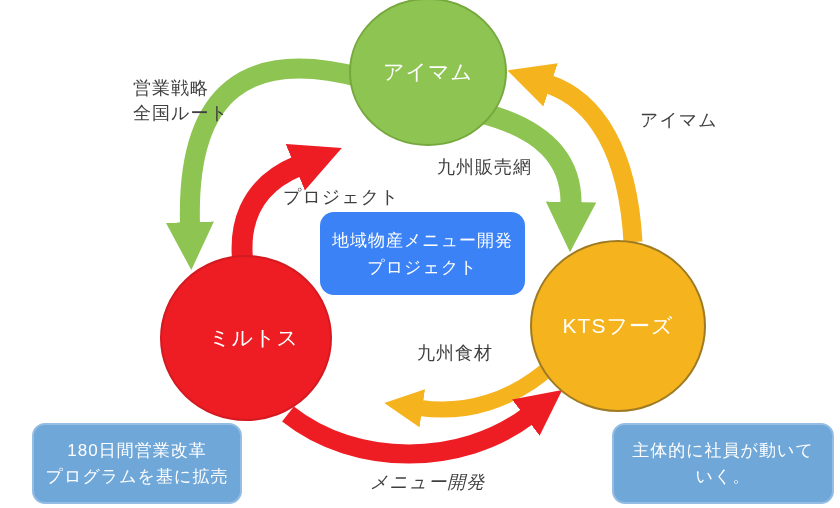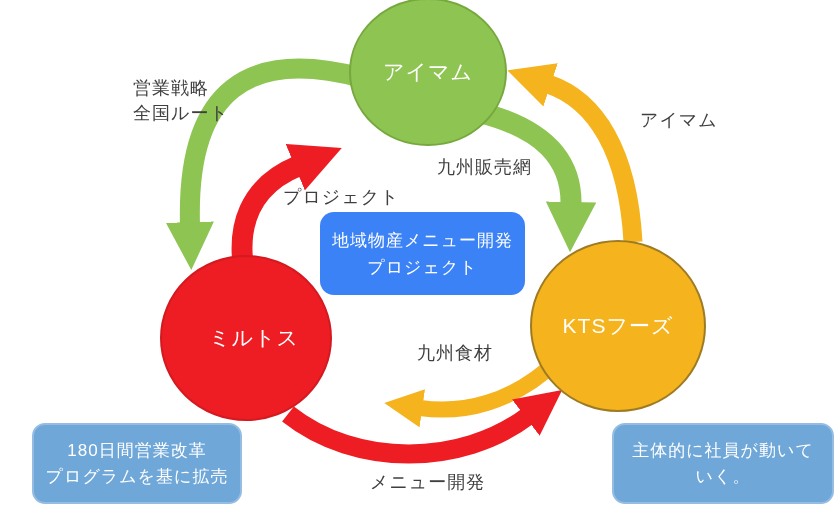--- a/index.html
+++ b/index.html
@@ -69,21 +69,21 @@
   <div class="node-label" style="left:618px;top:326px;">KTSフーズ</div>
 
   <div class="edge-label" style="left:133px;top:76px;">
     <div>営業戦略</div>
     <div>全国ルート</div>
   </div>
   <div class="edge-label" style="left:283px;top:185px;">プロジェクト</div>
   <div class="edge-label" style="left:437px;top:155px;">九州販売網</div>
   <div class="edge-label" style="left:640px;top:108px;">アイマム</div>
   <div class="edge-label" style="left:417px;top:341px;">九州食材</div>
-  <div class="edge-label" style="left:370px;top:470px;">メニュー開発</div>
+  <div class="edge-label" style="left:370px;top:470px;font-style:italic;">メニュー開発</div>
 
   <div class="center-box">
     <div>地域物産メニュー開発</div>
     <div>プロジェクト</div>
   </div>
 
   <div class="callout bl">
     <div>180日間営業改革</div>
     <div>プログラムを基に拡売</div>
   </div>

